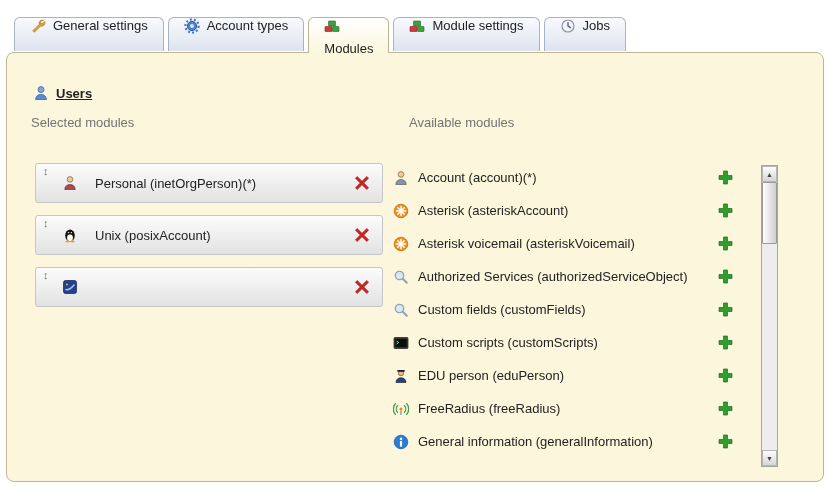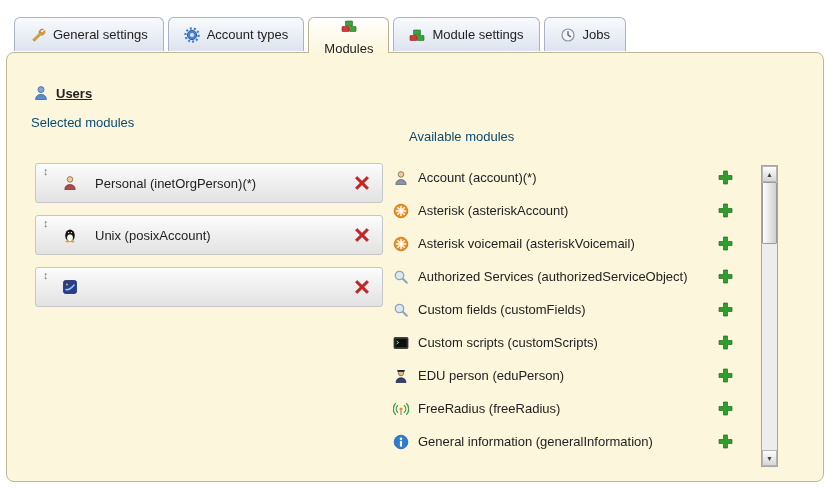--- a/index.html
+++ b/index.html
@@ -4,21 +4,21 @@
 <style>
   html,body{margin:0;padding:0;background:#f2f2f2;}
   #screen{
     position:relative;width:830px;height:490px;background:#ffffff;
     font-family:"Liberation Sans","DejaVu Sans",sans-serif;
     overflow:hidden;color:#222;
   }
   
   .tabs{position:absolute;left:14px;top:17px;display:flex;gap:4px;z-index:3;}
   .tab{
-    height:34px;padding:0 15px;display:flex;align-items:center;gap:7px;
+    height:34px;padding:0 15px;display:flex;align-items:flex-start;gap:7px;
     background:linear-gradient(#f8fafd,#dde3ef);
     border:1px solid #a9b3c6;border-bottom:none;
     border-radius:6px 6px 0 0;font-size:13px;color:#222;cursor:pointer;
     box-sizing:border-box;
   }
   .tab.active{
     height:36px;background:linear-gradient(#ffffff,#fcf6dc);
     border-color:#b9b294;position:relative;z-index:4;flex-direction:column;
   }
   .tab .ticon{width:16px;height:16px;display:inline-block;flex:0 0 16px;}
@@ -26,23 +26,23 @@
   .panel{
     position:absolute;left:6px;right:6px;top:52px;bottom:8px;
     background:#fcf6dc;border:1px solid #bdb794;border-radius:8px;
     z-index:2;
   }
   .section-title{
     position:absolute;left:26px;top:32px;display:flex;align-items:center;gap:7px;
     font-size:13px;font-weight:bold;justify-content:space-between;
   }
   .section-title .label{text-decoration:underline;}
-  .col-title{position:absolute;font-size:13px;color:#0c4a6e;}
+  .col-title{position:absolute;font-size:13px;color:#737373;}
   .col-title.left{left:24px;top:62px;}
-  .col-title.right{left:402px;top:76px;}
+  .col-title.right{left:402px;top:62px;}
   
   .selected-list{position:absolute;left:28px;top:110px;width:348px;}
   .sel-row{
     position:relative;height:40px;margin-bottom:12px;box-sizing:border-box;
     background:linear-gradient(#fcfcfc,#e2e2e2);
     border:1px solid #c6c6c6;border-radius:3px;
     display:flex;align-items:center;cursor:move;
   }
   .sel-row .handle{
     position:absolute;left:7px;top:1px;font-size:11px;color:#777;cursor:ns-resize;

